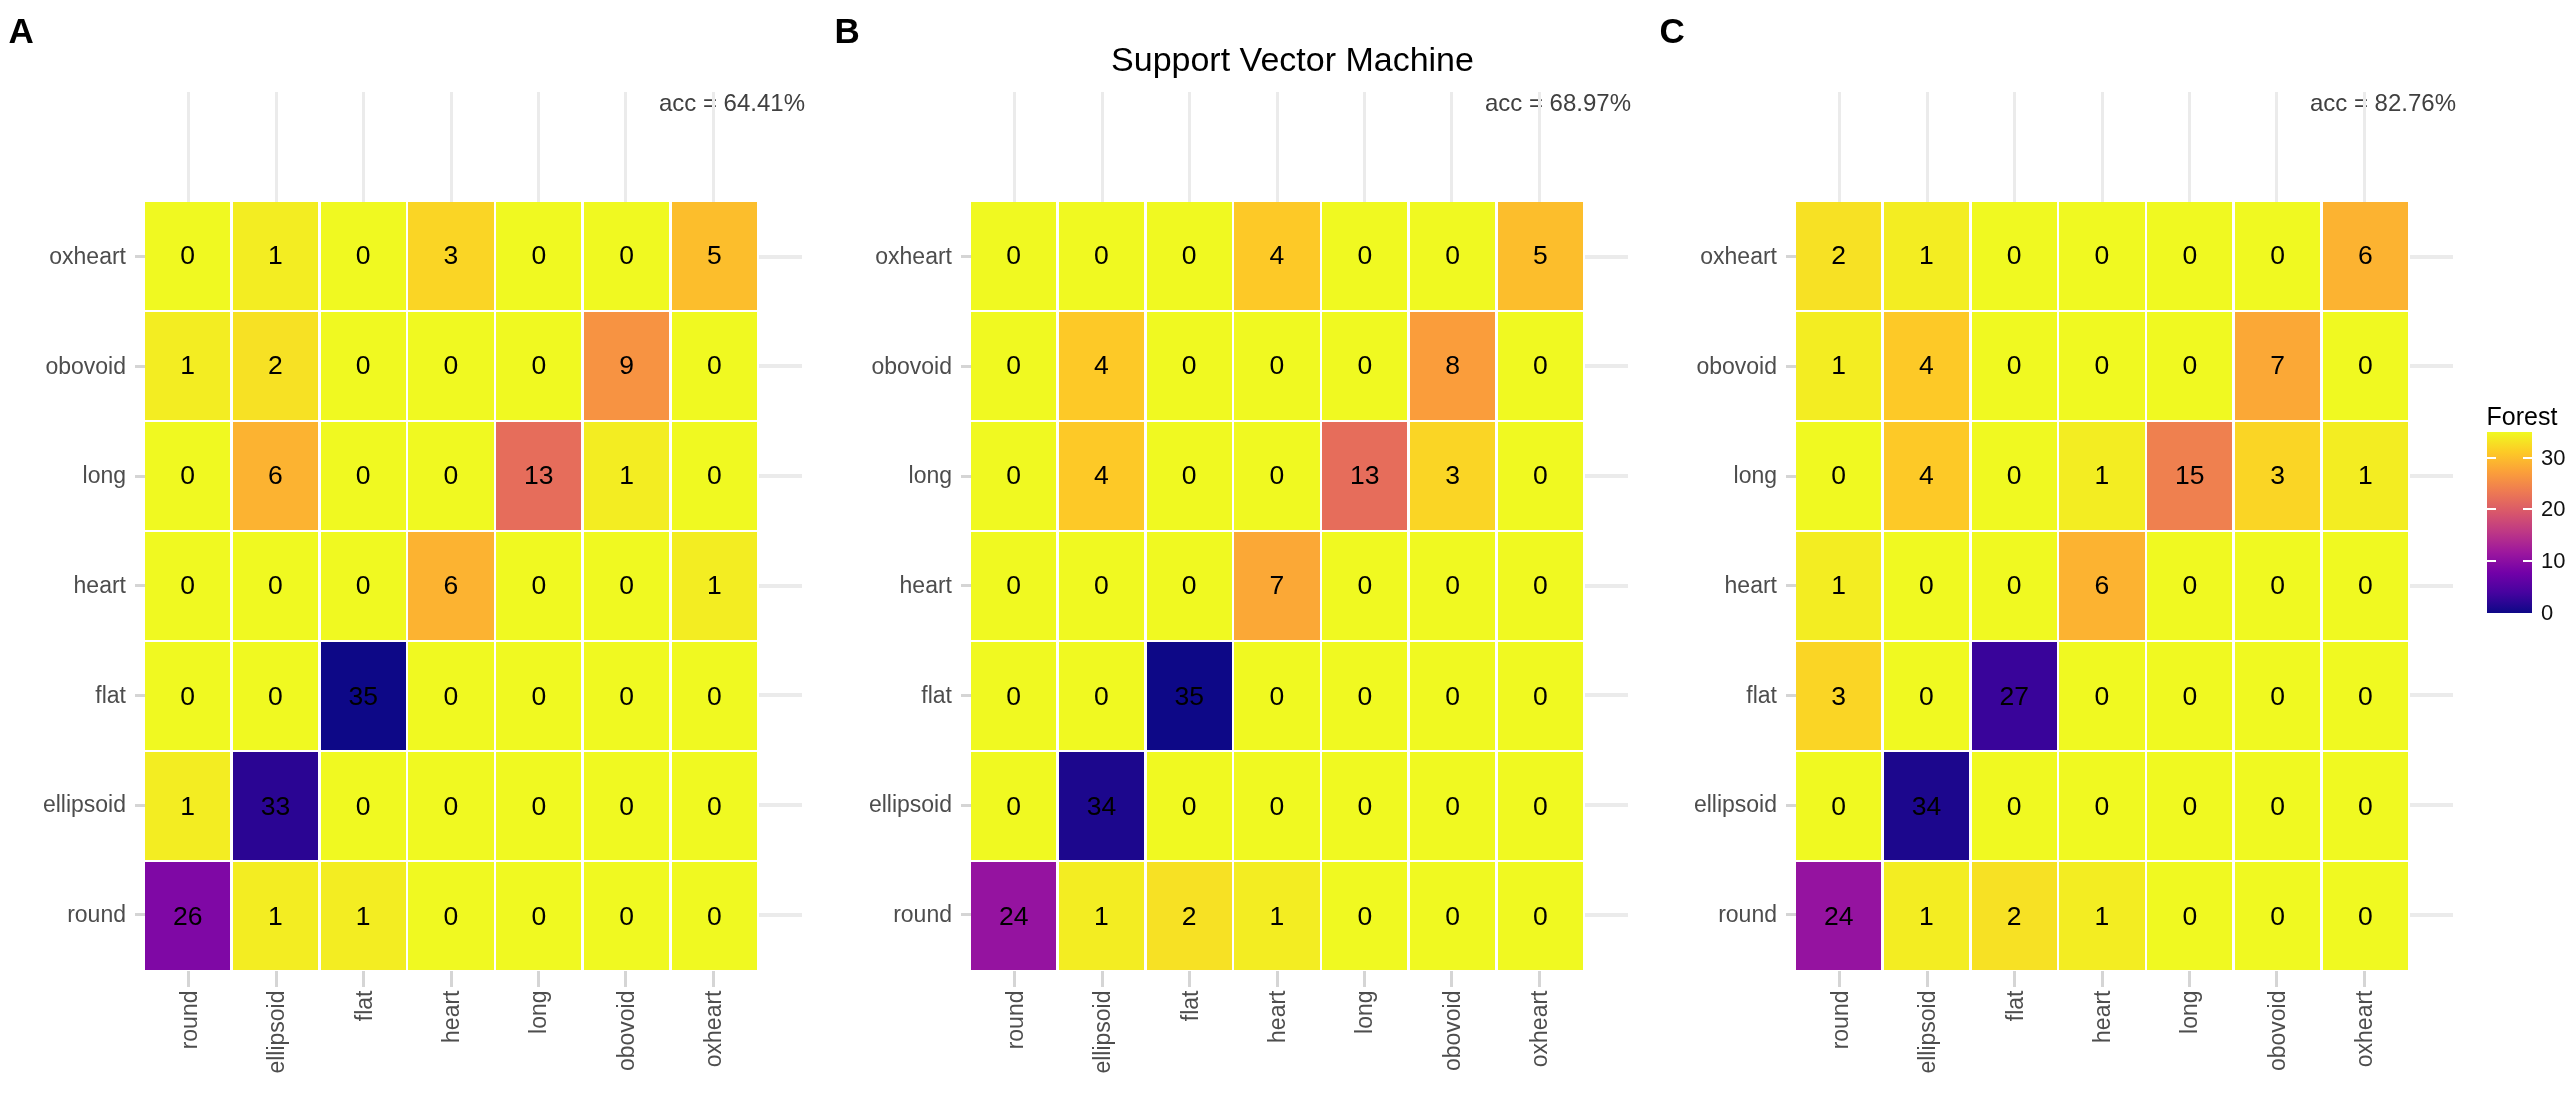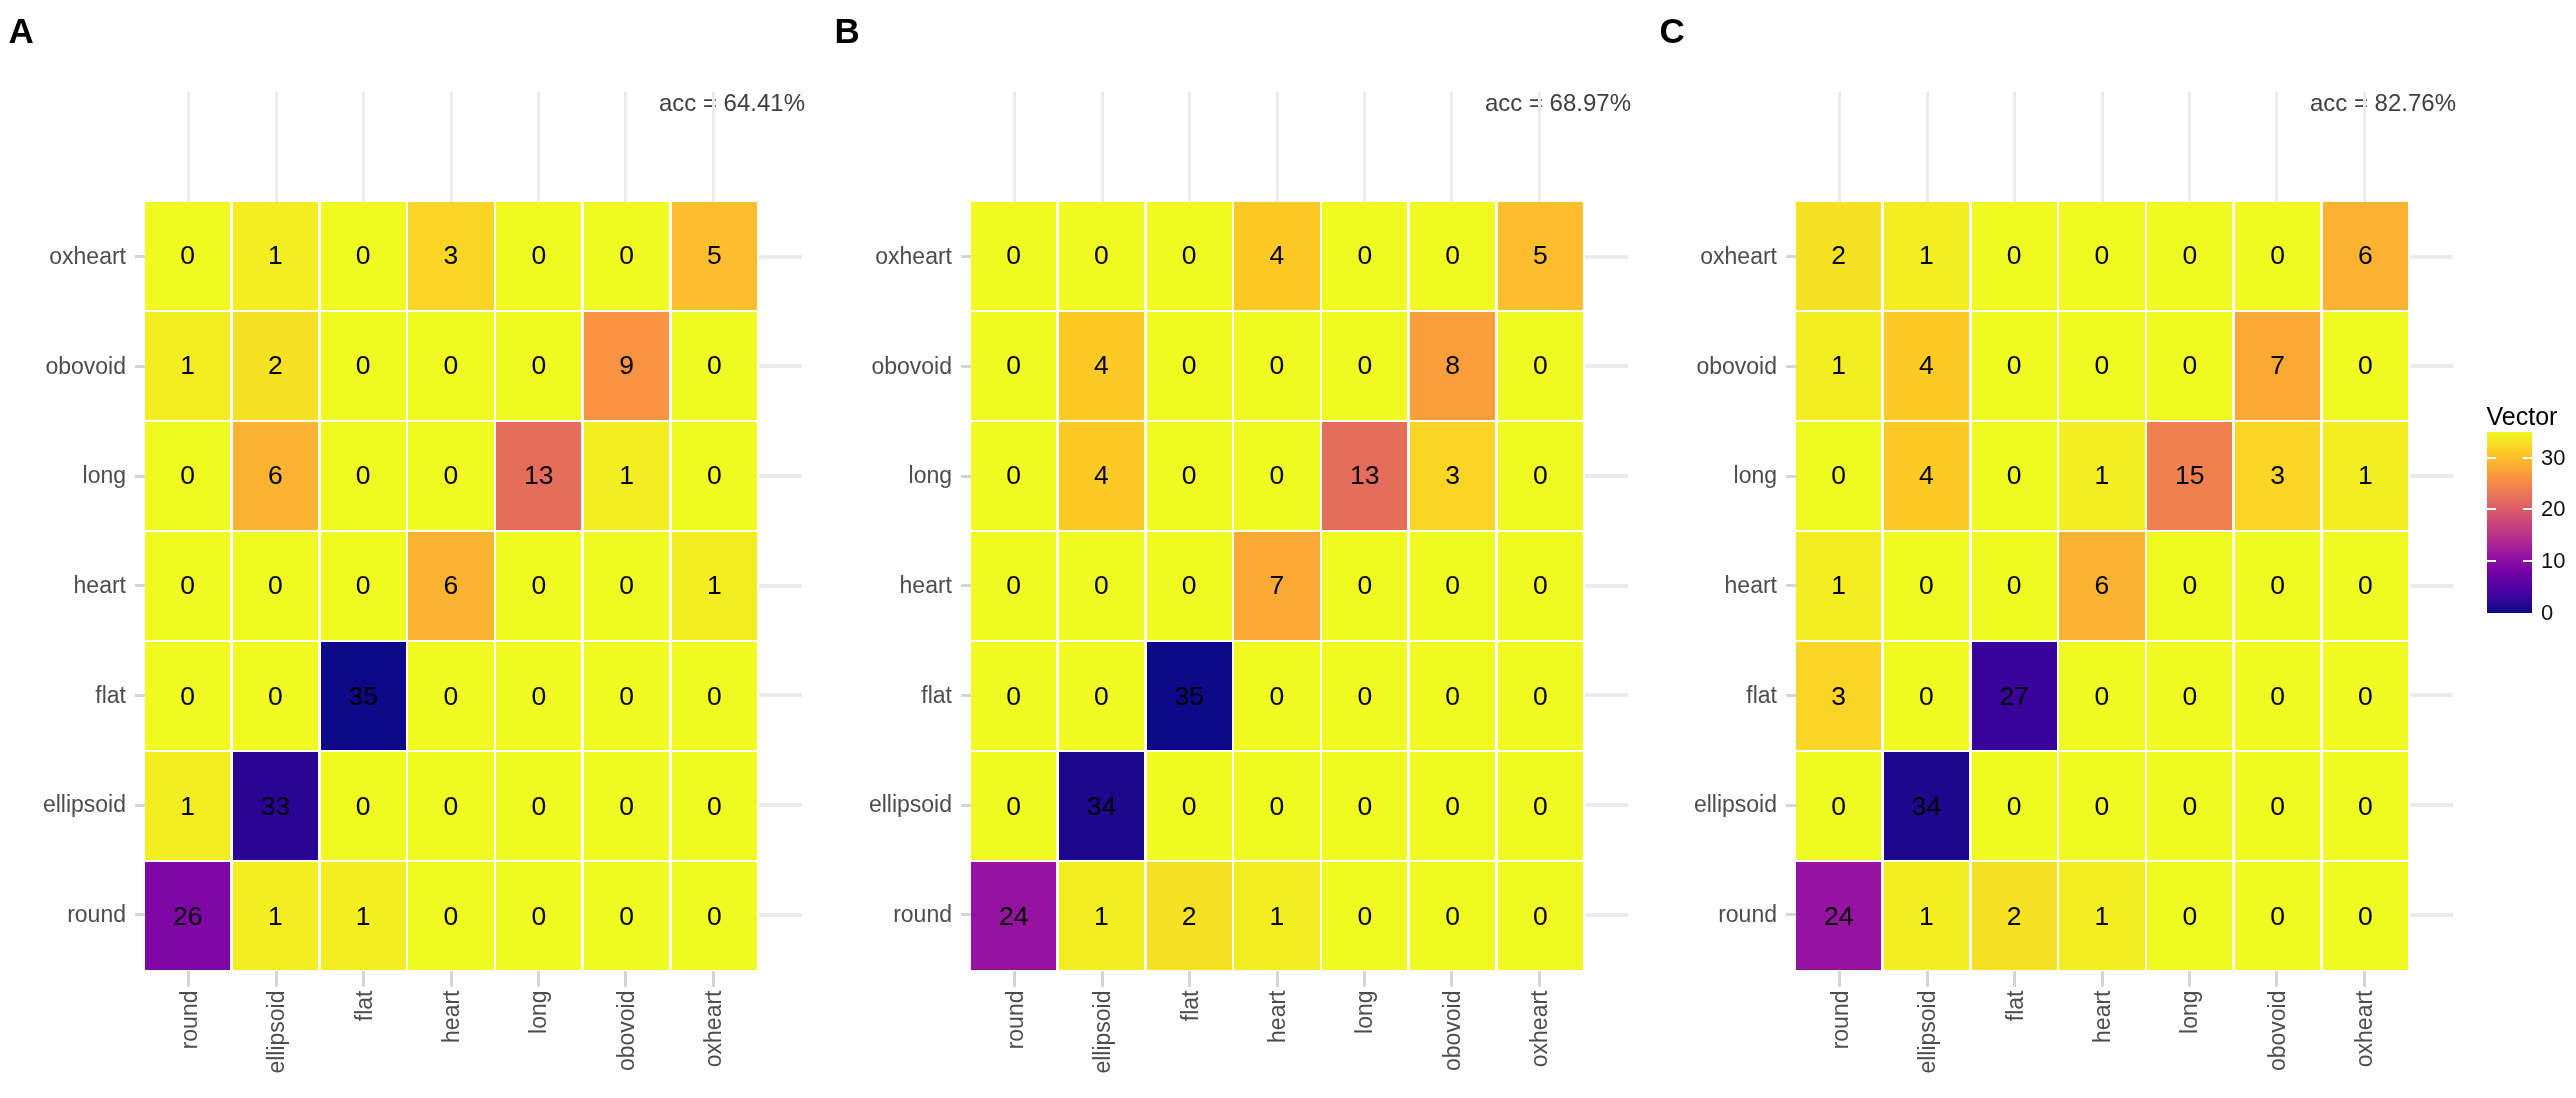--- a/index.html
+++ b/index.html
@@ -151,20 +151,21 @@
     <div class="y-label" style="top: 789px;">ellipsoid</div>
     <div class="tick" style="left: 135px; top: 804px; width: 9.6px; height: 3px; background: rgb(213, 213, 213);"></div>
     <div class="gridline" style="left: 759px; top: 803px; width: 43px; height: 4.2px; background: rgb(235, 235, 235);"></div>
     <div class="y-label" style="top: 899px;">round</div>
     <div class="tick" style="left: 135px; top: 913px; width: 9.6px; height: 3px; background: rgb(213, 213, 213);"></div>
     <div class="gridline" style="left: 759px; top: 913px; width: 43px; height: 4.2px; background: rgb(235, 235, 235);"></div>
   </section>
 
 <section class="panel" id="panel-1">
   <span class="panel-letter">B</span>
+  <h2 class="panel-title" style="margin:0">Support Vector Machine</h2>
   <div class="panel-acc">acc = 68.97%</div>
   <div class="matrix">
       <div class="matrix-cell" style="background: rgb(240, 249, 33);">0</div>
       <div class="matrix-cell" style="background: rgb(240, 249, 33);">0</div>
       <div class="matrix-cell" style="background: rgb(240, 249, 33);">0</div>
       <div class="matrix-cell" style="background: rgb(253, 201, 39);">4</div>
       <div class="matrix-cell" style="background: rgb(240, 249, 33);">0</div>
       <div class="matrix-cell" style="background: rgb(240, 249, 33);">0</div>
       <div class="matrix-cell" style="background: rgb(252, 190, 44);">5</div>
       <div class="matrix-cell" style="background: rgb(240, 249, 33);">0</div>
@@ -346,21 +347,21 @@
     <div class="gridline" style="left: 759px; top: 693px; width: 43px; height: 4.2px; background: rgb(235, 235, 235);"></div>
     <div class="y-label" style="top: 789px;">ellipsoid</div>
     <div class="tick" style="left: 135px; top: 804px; width: 9.6px; height: 3px; background: rgb(213, 213, 213);"></div>
     <div class="gridline" style="left: 759px; top: 803px; width: 43px; height: 4.2px; background: rgb(235, 235, 235);"></div>
     <div class="y-label" style="top: 899px;">round</div>
     <div class="tick" style="left: 135px; top: 913px; width: 9.6px; height: 3px; background: rgb(213, 213, 213);"></div>
     <div class="gridline" style="left: 759px; top: 913px; width: 43px; height: 4.2px; background: rgb(235, 235, 235);"></div>
   </section>
 
 <aside class="legend">
-  <div class="legend-title">Vector</div>
+  <div class="legend-title">Forest</div>
   <div class="legend-bar" id="legend-bar" style="background: linear-gradient(rgb(240, 249, 33) 0%, rgb(253, 202, 38) 11.11%, rgb(251, 159, 58) 22.22%, rgb(237, 121, 83) 33.33%, rgb(216, 87, 107) 44.44%, rgb(189, 55, 134) 55.56%, rgb(156, 23, 158) 66.67%, rgb(114, 1, 168) 77.78%, rgb(70, 3, 159) 88.89%, rgb(13, 8, 135) 100%);"></div>
 <div class="legend-tick" style="left: 17.5px; top: 78px;"></div>
     <div class="legend-tick" style="left: 54px; top: 78px;"></div>
     <div class="legend-tick-label" style="top: 67px;">30</div>
     <div class="legend-tick" style="left: 17.5px; top: 129px;"></div>
     <div class="legend-tick" style="left: 54px; top: 129px;"></div>
     <div class="legend-tick-label" style="top: 118px;">20</div>
     <div class="legend-tick" style="left: 17.5px; top: 181px;"></div>
     <div class="legend-tick" style="left: 54px; top: 181px;"></div>
     <div class="legend-tick-label" style="top: 170px;">10</div>

